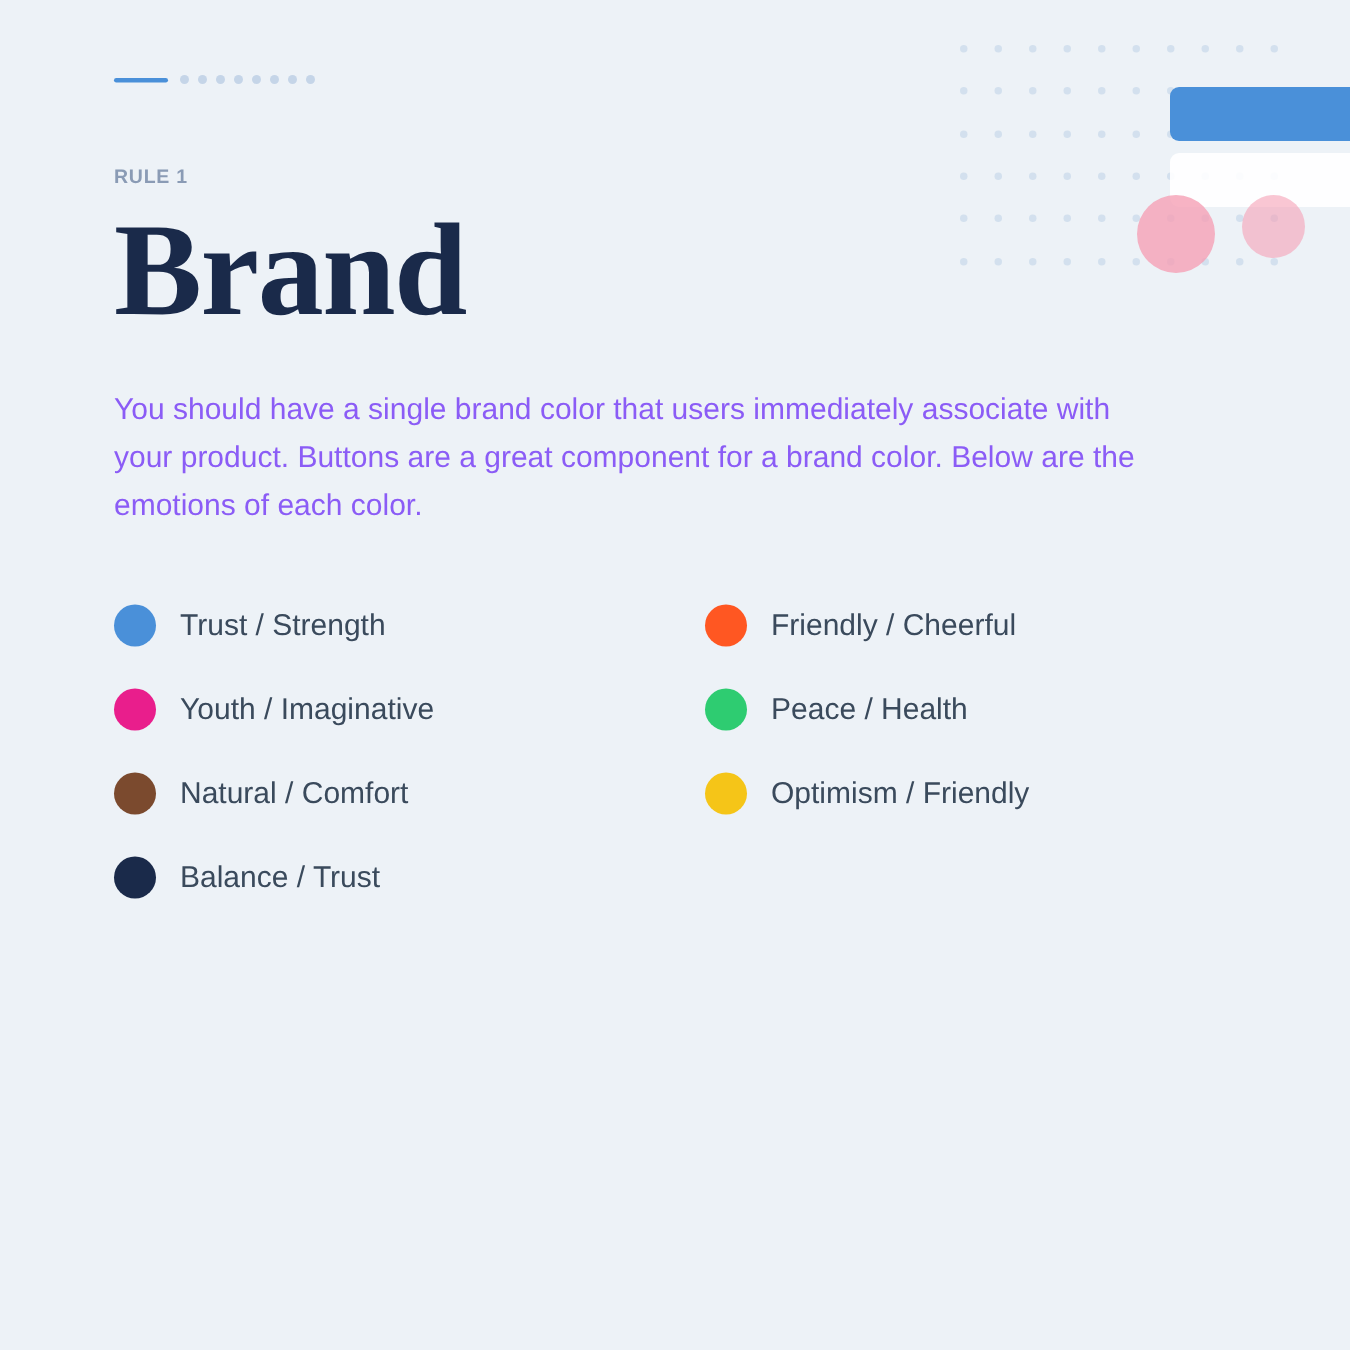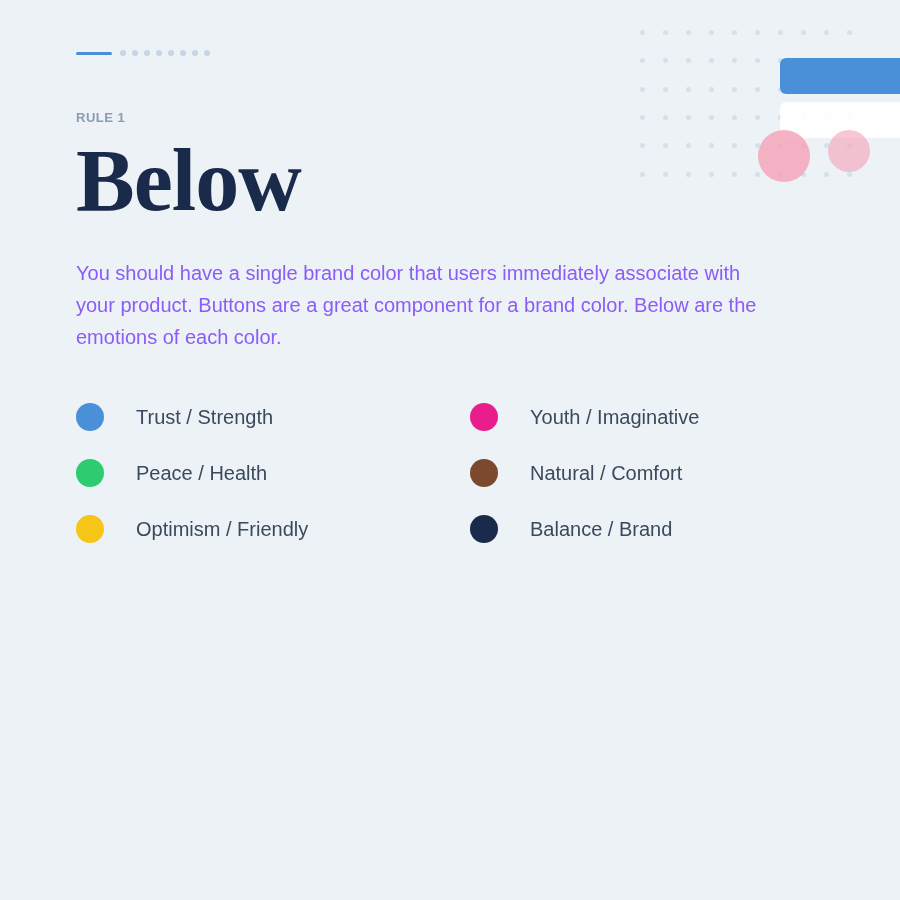--- a/index.html
+++ b/index.html
@@ -162,21 +162,21 @@
       margin-top: 50px;
       display: grid;
       grid-template-columns: 1fr 1fr;
       row-gap: 28px;
       column-gap: 40px;
     }
 
     .emotion-item {
       display: flex;
       align-items: center;
-      gap: 32px;
+      gap: 16px;
     }
 
     .color-dot {
       width: 28px;
       height: 28px;
       border-radius: 50%;
       flex-shrink: 0;
     }
 
     .emotion-label {
@@ -268,44 +268,48 @@
         <div class="dots-grid-dot"></div>
       </div>
     <div class="blue-rect"></div>
     <div class="white-rect"></div>
     <div class="pink-circle-1"></div>
     <div class="pink-circle-2"></div>
   </div>
 
   <div class="rule-label">RULE 1</div>
 
-  <h1 class="brand-title">Below</h1>
+  <h1 class="brand-title">Brand</h1>
 
   <p class="description">You should have a single brand color that users immediately associate with your product. Buttons are a great component for a brand color. Below are the emotions of each color.</p>
 
   <div class="emotions-grid" id="emotions-grid">
       <div class="emotion-item">
         <div class="color-dot" style="background-color: rgb(74, 144, 217);"></div>
         <span class="emotion-label">Trust / Strength</span>
       </div>
       <div class="emotion-item">
+        <div class="color-dot" style="background-color: rgb(255, 87, 34);"></div>
+        <span class="emotion-label">Friendly / Cheerful</span>
+      </div>
+      <div class="emotion-item">
         <div class="color-dot" style="background-color: rgb(233, 30, 140);"></div>
         <span class="emotion-label">Youth / Imaginative</span>
       </div>
       <div class="emotion-item">
         <div class="color-dot" style="background-color: rgb(46, 204, 113);"></div>
         <span class="emotion-label">Peace / Health</span>
       </div>
       <div class="emotion-item">
         <div class="color-dot" style="background-color: rgb(123, 74, 46);"></div>
         <span class="emotion-label">Natural / Comfort</span>
       </div>
       <div class="emotion-item">
         <div class="color-dot" style="background-color: rgb(245, 197, 24);"></div>
         <span class="emotion-label">Optimism / Friendly</span>
       </div>
       <div class="emotion-item">
         <div class="color-dot" style="background-color: rgb(26, 42, 74);"></div>
-        <span class="emotion-label">Balance / Brand</span>
+        <span class="emotion-label">Balance / Trust</span>
       </div>
     </div>
 
 </div>
 
 </body></html>

